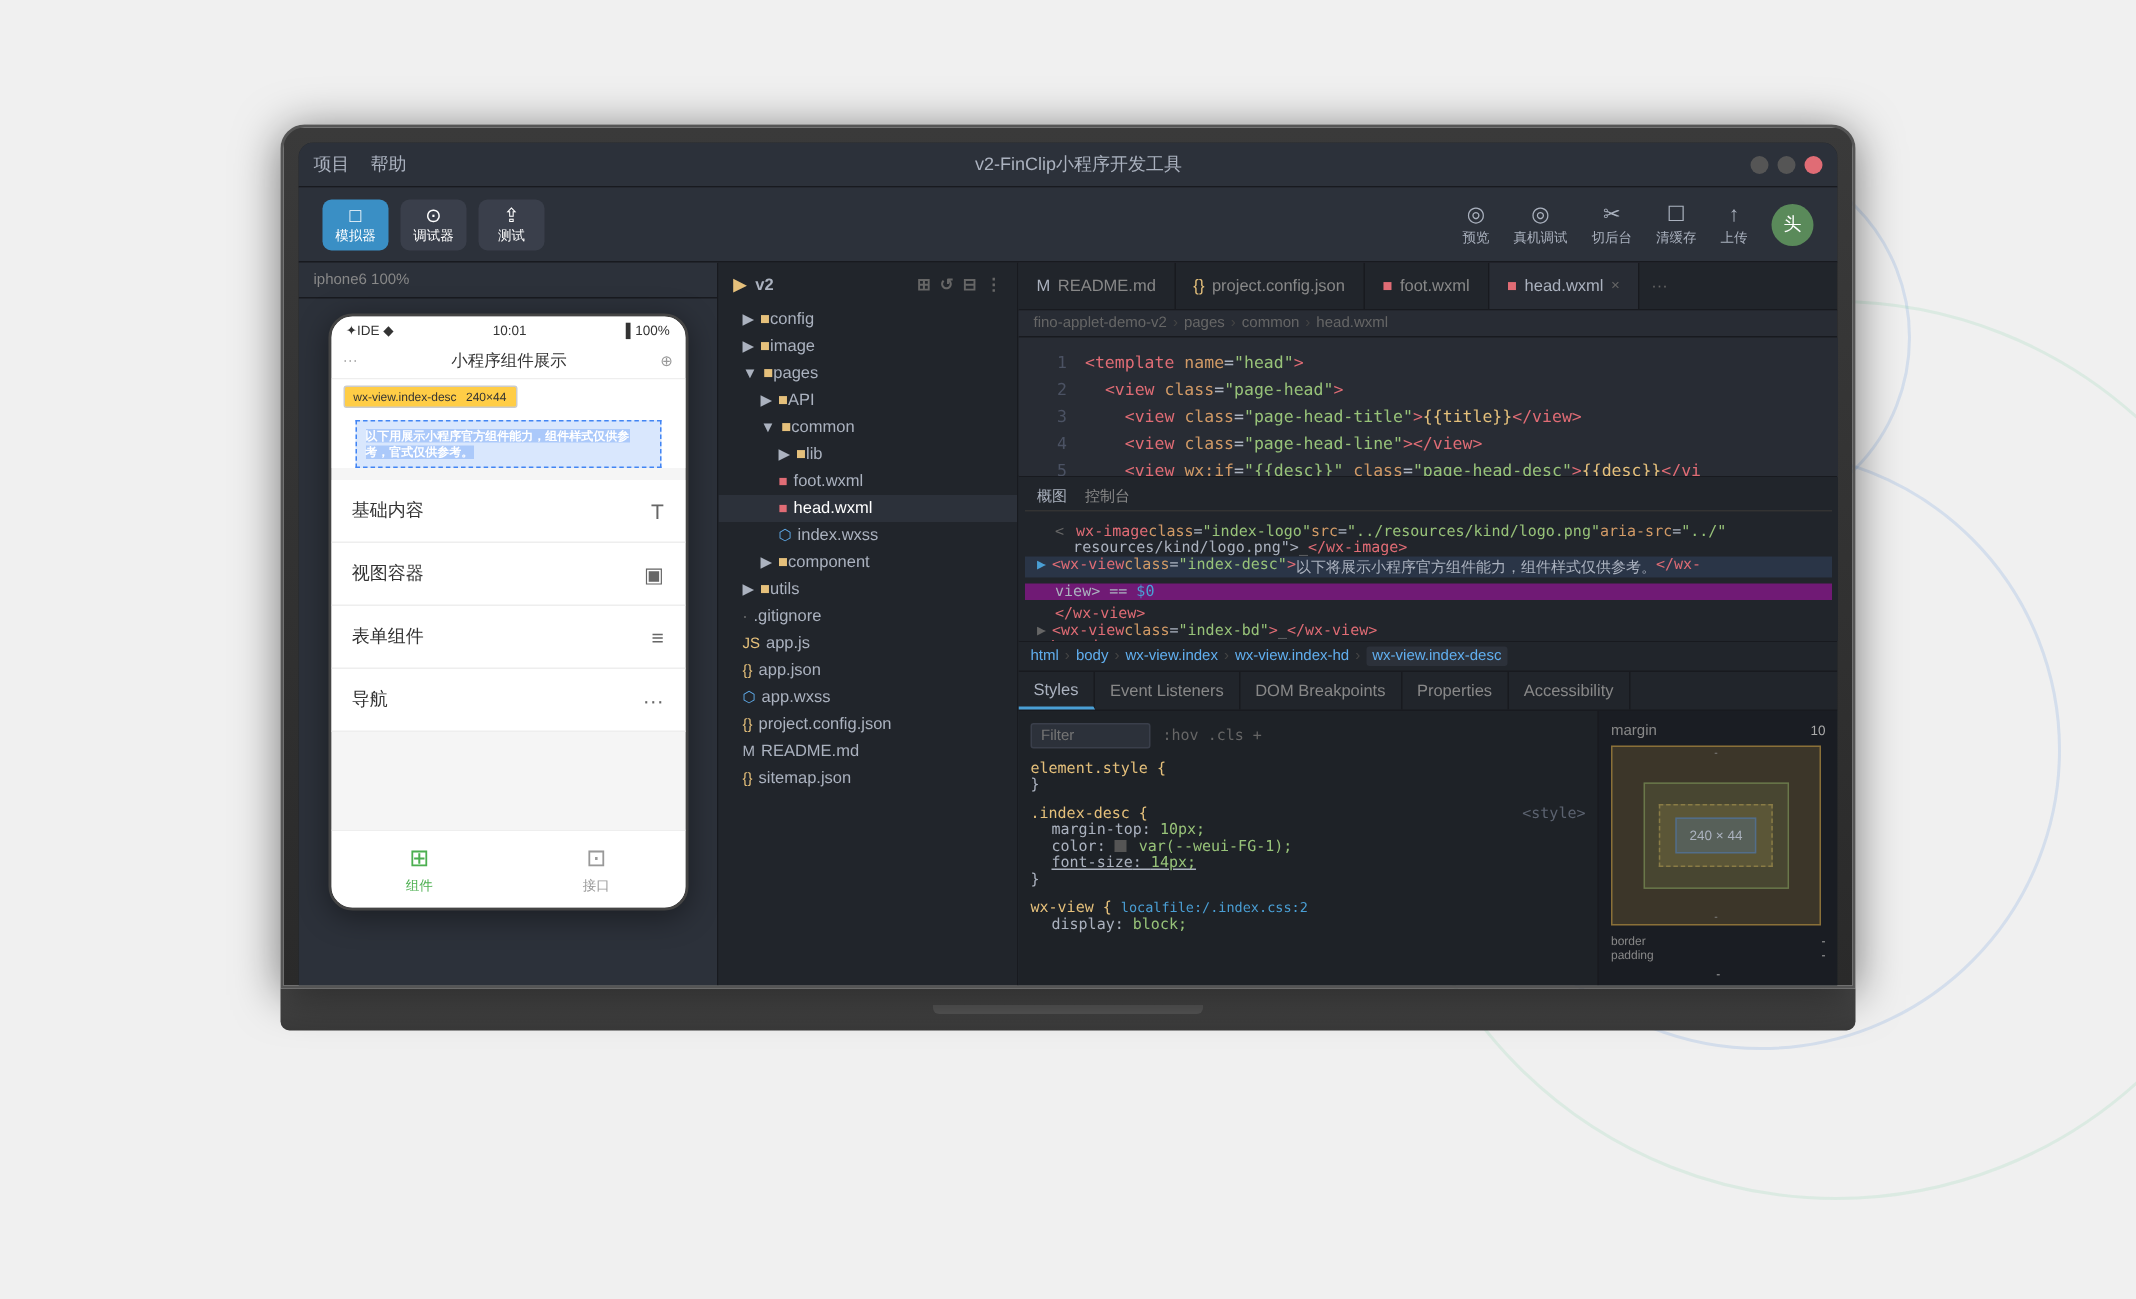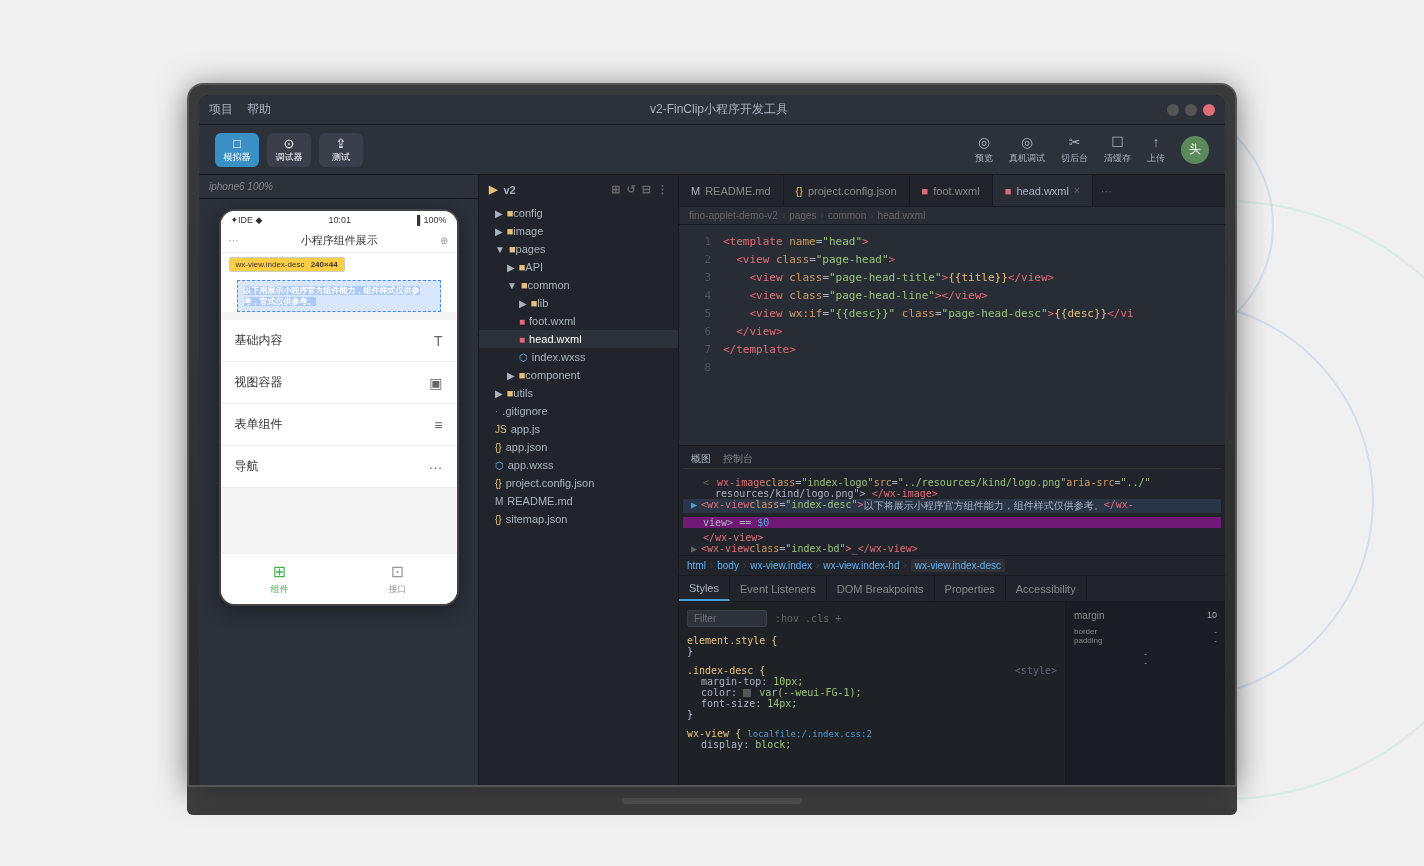--- a/index.html
+++ b/index.html
@@ -29,21 +29,21 @@
     
     .laptop-shell {
       position: relative;
       width: 1050px;
       height: 700px;
     }
     .laptop-lid {
       background: linear-gradient(180deg, #3a3a3a 0%, #2a2a2a 100%);
       border-radius: 16px 16px 0 0;
       width: 1050px;
-      height: 704px;
+      height: 576px;
       position: relative;
       box-shadow: 0 4px 30px rgba(0,0,0,0.5);
       border: 2px solid #555;
     }
     .laptop-screen-bezel {
       position: absolute;
       top: 10px; left: 10px; right: 10px; bottom: 0px;
       background: #1a1a1a;
       border-radius: 10px 10px 0 0;
       overflow: hidden;
@@ -181,21 +181,20 @@
       flex-shrink: 0;
       display: flex;
       flex-direction: column;
       border-right: 1px solid #181a1f;
     }
     .preview-header {
       padding: 6px 10px;
       font-size: 10px;
       color: #888;
       border-bottom: 1px solid #181a1f;
-      font-style: italic;
     }
     .phone-frame {
       margin: 10px auto;
       width: 240px;
       background: white;
       border-radius: 16px;
       overflow: hidden;
       box-shadow: 0 4px 20px rgba(0,0,0,0.4);
       border: 2px solid #444;
     }
@@ -592,21 +591,21 @@
               <div class="phone-title-bar">
                 <span style="font-size:10px;color:#999;">···</span>
                 <span>小程序组件展示</span>
                 <span style="font-size:10px;color:#999;">⊕</span>
               </div>
               <div class="phone-content">
 
                 <div style="background:white;padding:4px 8px 0 8px;">
                   <div style="display:inline-block;background:rgba(255,200,50,0.9);border:1px solid #ccc;padding:2px 6px;font-size:8px;color:#333;border-radius:2px;">
                     <span>wx-view.index-desc</span>
-                    <span style="margin-left:4px;font-weight:bold;">240×44</span>
+                    <span style="margin-left:4px;">240×44</span>
                   </div>
                   <div class="phone-selected-element">
                     <span class="text-highlight">以下用展示小程序官方组件能力，组件样式仅供参考，官式仅供参考。</span>
                   </div>
                 </div>
 
                 <div class="phone-menu-item">
                   <span>基础内容</span>
                   <span class="phone-menu-icon">T</span>
                 </div>
@@ -913,41 +912,56 @@
                       <span class="style-comment">&lt;style&gt;</span>
                     </div>
                     <div style="padding-left:14px;">
                       <span class="style-prop">margin-top</span><span class="style-colon">: </span><span class="style-value">10px;</span>
                     </div>
                     <div style="padding-left:14px;">
                       <span class="style-prop">color</span><span class="style-colon">: </span>
                       <span style="display:inline-block;width:8px;height:8px;background:#555;vertical-align:middle;margin-right:2px;"></span>
                       <span class="style-value">var(--weui-FG-1);</span>
                     </div>
-                    <div style="padding-left:14px;">
+                    <div style="padding-left:14px;text-decoration:underline;">
                       <span class="style-prop">font-size</span><span class="style-colon">: </span><span class="style-value">14px;</span>
                     </div>
                     <div><span class="style-brace">}</span></div>
                   </div>
 
                   <div class="style-block">
                     <div>
                       <span class="style-selector">wx-view {</span>
                       <span class="style-source">localfile:/.index.css:2</span>
                     </div>
                     <div style="padding-left:14px;">
                       <span class="style-prop">display</span><span class="style-colon">: </span><span class="style-value">block;</span>
                     </div>
                   </div>
                 </div>
 
                 <div class="styles-right">
                   <div style="display:flex;justify-content:space-between;margin-bottom:4px;">
                     <span style="font-size:10px;color:#888;">margin</span>
                     <span style="font-size:9px;color:#aaa;">10</span>
+                  </div>
+                  <div class="box-model-container">
+
+                    <div style="position:absolute;top:0;left:0;right:0;bottom:0;background:rgba(255,200,80,0.15);border:1px solid rgba(255,200,80,0.4);">
+                      <div style="position:absolute;top:50%;left:50%;transform:translate(-50%,-50%);width:70%;background:rgba(140,170,100,0.15);border:1px solid rgba(140,170,100,0.5);height:60%;">
+                        <div style="position:absolute;top:50%;left:50%;transform:translate(-50%,-50%);width:80%;background:rgba(170,150,80,0.2);border:1px dashed rgba(170,150,80,0.6);height:60%;display:flex;align-items:center;justify-content:center;">
+                          <div style="background:rgba(80,120,170,0.3);border:1px solid rgba(80,120,170,0.6);padding:6px 8px;font-size:9px;color:#abb2bf;white-space:nowrap;">
+                            <span>240 × 44</span>
+                          </div>
+                        </div>
+                      </div>
+                    </div>
+
+                    <div style="position:absolute;top:2px;left:50%;transform:translateX(-50%);font-size:7px;color:#888;">-</div>
+                    <div style="position:absolute;bottom:2px;left:50%;transform:translateX(-50%);font-size:7px;color:#888;">-</div>
                   </div>
                   <div style="margin-top:6px;">
                     <div style="display:flex;justify-content:space-between;">
                       <span style="font-size:8px;color:#888;">border</span>
                       <span style="font-size:8px;color:#aaa;">-</span>
                     </div>
                     <div style="display:flex;justify-content:space-between;">
                       <span style="font-size:8px;color:#888;">padding</span>
                       <span style="font-size:8px;color:#aaa;">-</span>
                     </div>

